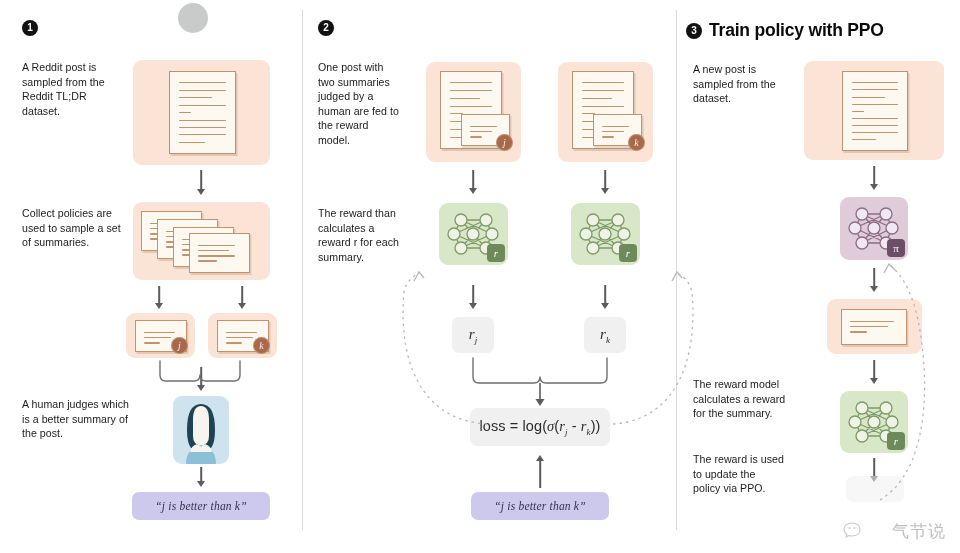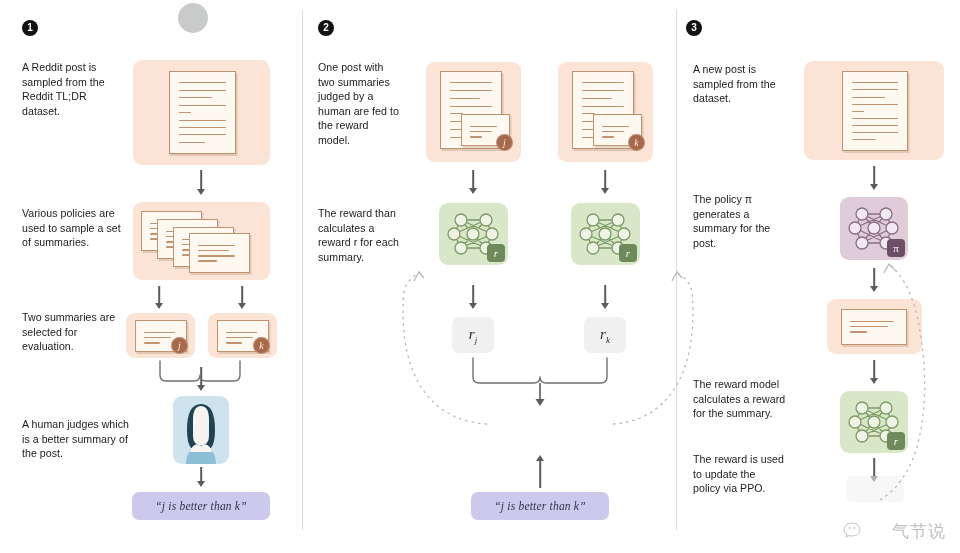--- a/index.html
+++ b/index.html
@@ -166,21 +166,21 @@
         <div class="ln" style="width:100%"></div>
         <div class="ln" style="width:55%"></div>
       </div>
     </div>
 
     <div class="arrow down" style="left:194px; top:170px; width:14px; height:26px;">
       <div class="stem" style="height:20px;"></div>
       <div class="head" style="top:19px;"></div>
     </div>
 
-    <div class="caption" style="left:22px; top:206px; width:100px;">Various policies are used to sample a set of summaries.</div>
+    <div class="caption" style="left:22px; top:206px; width:100px;">Collect policies are used to sample a set of summaries.</div>
 
     <div class="panel peach-l" style="left:133px; top:202px; width:137px; height:78px;">
       <div class="card" style="left:8px;  top:9px;  width:61px; height:40px;">
         <div class="ln" style="width:86%"></div>
           <div class="ln" style="width:72%"></div>
         <div class="ln" style="width:86%"></div>
           <div class="ln" style="width:45%"></div>
       </div>
       <div class="card" style="left:24px; top:17px; width:61px; height:40px;">
         <div class="ln" style="width:86%"></div>
@@ -204,40 +204,39 @@
 
     <div class="arrow down" style="left:152px; top:286px; width:14px; height:26px;">
       <div class="stem" style="height:18px;"></div>
         <div class="head" style="top:17px;"></div>
     </div>
     <div class="arrow down" style="left:235px; top:286px; width:14px; height:26px;">
       <div class="stem" style="height:18px;"></div>
         <div class="head" style="top:17px;"></div>
     </div>
 
-    <div class="caption" style="left:22px; top:310px; width:105px;">Two summaries are selected for evaluation.</div>
 
     <div class="panel peach-l" style="left:126px; top:313px; width:69px; height:45px;">
       <div class="card" style="left:9px; top:7px; width:52px; height:32px;">
         <div class="ln" style="width:90%"></div>
           <div class="ln" style="width:78%"></div>
         <div class="ln" style="width:48%"></div>
       </div>
       <div class="badge-jk" style="left:45px; top:24px;">j</div>
     </div>
     <div class="panel peach-l" style="left:208px; top:313px; width:69px; height:45px;">
       <div class="card" style="left:9px; top:7px; width:52px; height:32px;">
         <div class="ln" style="width:90%"></div>
           <div class="ln" style="width:78%"></div>
         <div class="ln" style="width:48%"></div>
       </div>
       <div class="badge-jk" style="left:45px; top:24px;">k</div>
     </div>
 
-    <div class="caption" style="left:22px; top:397px; width:108px;margin-top:20px;">A human judges which is a better summary of the post.</div>
+    <div class="caption" style="left:22px; top:397px; width:108px;">A human judges which is a better summary of the post.</div>
 
     <div class="panel blue" style="left:173px; top:396px; width:56px; height:68px;">
       <svg viewBox="0 0 56 68" width="56" height="68">
         <path d="M14 34 q0 -26 14 -26 q14 0 14 26 q0 13 -4 18 l-20 0 q-4 -5 -4 -18 z" fill="#1f4352"></path>
         <path d="M20 24 q0 -14 8 -14 q8 0 8 14 l0 16 q0 9 -8 9 q-8 0 -8 -9 z" fill="#f7f3ef"></path>
         <path d="M25 44 l6 0 l0 7 l-6 0 z" fill="#f7f3ef"></path>
         <path d="M13 68 q0 -16 15 -19 q15 3 15 19 z" fill="#8cc0d6"></path>
         <path d="M24 48 q4 5 8 0 q6 2 7 8 l-22 0 q1 -6 7 -8 z" fill="#f7f3ef"></path>
       </svg>
     </div>
@@ -363,35 +362,39 @@
     </div>
 
     <div class="pill grey" style="left:152px; top:317px; width:42px; height:36px;">
       <span class="rval">r<sub>j</sub></span>
     </div>
     <div class="pill grey" style="left:284px; top:317px; width:42px; height:36px;">
       <span class="rval">r<sub>k</sub></span>
     </div>
 
 
+    <div class="pill grey" style="left:170px; top:408px; width:140px; height:38px;">
+      <span class="loss">loss = log(<span class="it">σ</span>(<span class="it">r<sub>j</sub></span> - <span class="it">r<sub>k</sub></span>))</span>
+    </div>
 
     <div class="arrow up" style="left:233px; top:455px; width:14px; height:30px;">
       <div class="head" style="top:0px;"></div>
       <div class="stem" style="height:28px; top:5px;"></div>
     </div>
 
     <div class="pill lilac" style="left:171px; top:492px; width:138px; height:28px;">
       <span class="judgement">“j is better than k”</span>
     </div>
   </div>
 
   <div class="col" id="col3">
 
     <div class="heading" style="left:26px; top:20px;">
       <span class="step-num">3</span>
+      <span>Train policy with PPO</span>
     </div>
 
     <div class="caption" style="left:33px; top:62px; width:92px;">A new post is sampled from the dataset.</div>
 
     <div class="panel peach-l" style="left:144px; top:61px; width:140px; height:99px;">
       <div class="doc" style="left:38px; top:10px; width:66px; height:80px;">
         <div class="ln" style="width:100%"></div>
           <div class="ln" style="width:100%"></div>
         <div class="ln" style="width:72%"></div>
           <div class="ln" style="width:100%"></div>
@@ -401,21 +404,20 @@
           <div class="ln" style="width:100%"></div>
         <div class="ln" style="width:52%"></div>
       </div>
     </div>
 
     <div class="arrow down" style="left:207px; top:166px; width:14px; height:26px;">
       <div class="stem" style="height:19px;"></div>
         <div class="head" style="top:18px;"></div>
     </div>
 
-    <div class="caption" style="left:33px; top:192px; width:92px;">The policy π generates a summary for the post.</div>
 
     <div class="panel mauve" style="left:180px; top:197px; width:68px; height:63px;">
       <svg viewBox="0 0 68 63" width="68" height="63">
         <g stroke="#8a6e84" stroke-width="1.3" fill="none">
           <path d="M22 17 L15 31 M22 17 L34 31 M22 17 L52 31 M46 17 L15 31 M46 17 L34 31 M46 17 L52 31
                    M15 31 L22 46 M34 31 L22 46 M52 31 L22 46 M15 31 L46 46 M34 31 L46 46 M52 31 L46 46
                    M22 17 L46 17 M22 46 L46 46"></path>
         </g>
         <g fill="#f2e8ef" stroke="#8a6e84" stroke-width="1.3">
           <circle cx="22" cy="17" r="6"></circle>

